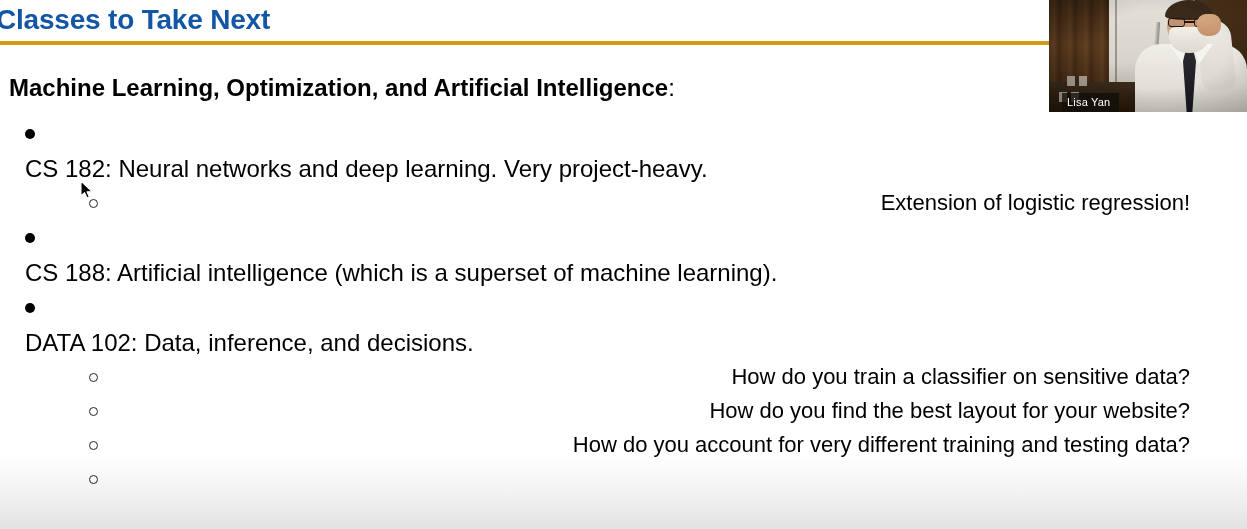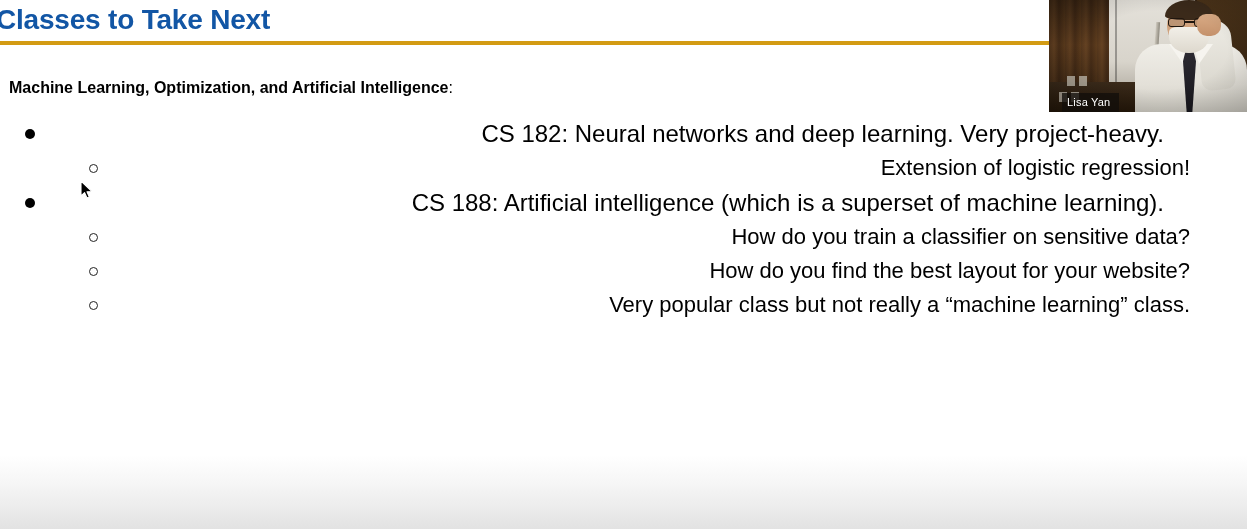--- a/index.html
+++ b/index.html
@@ -48,21 +48,21 @@
     width: 1049px;
     height: 4px;
     background: #d39b13;
   }
 
   
   #section-heading {
     position: absolute;
     left: 9px;
     top: 72px;
-    font-size: 16px;
+    font-size: 24px;
     color: #000000;
     white-space: nowrap;
     line-height: 32px;
   }
   #section-heading .hd-bold {
     font-weight: bold;
   }
   #section-heading .hd-colon {
     font-weight: normal;
   }
@@ -78,20 +78,21 @@
   .bullet-row {
     display: flex;
     align-items: flex-start;
     color: #000000;
   }
 
   .bullet-row.level-1 {
     font-size: 24px;
     line-height: 35px;
     padding-left: 25px;
+    flex-direction: column;
   }
   .bullet-row.level-2 {
     font-size: 22px;
     line-height: 34px;
     padding-left: 89px;
   }
 
   .marker {
     flex: 0 0 auto;
     display: flex;
@@ -341,41 +342,52 @@
 
     <div class="bullet-row level-1">
       <span class="marker">
           <span class="disc"></span>
         </span>
       <span class="bullet-text">CS 188: Artificial intelligence (which is a superset of machine learning).</span>
     </div>
 
 
 
+    <div class="bullet-row level-1">
+      <span class="marker">
+          <span class="disc"></span>
+        </span>
+      <span class="bullet-text">DATA 102: Data, inference, and decisions.</span>
+    </div>
 
     <div class="bullet-row level-2">
       <span class="marker">
           <span class="circ"></span>
         </span>
       <span class="bullet-text">How do you train a classifier on sensitive data?</span>
     </div>
 
     <div class="bullet-row level-2">
       <span class="marker">
           <span class="circ"></span>
         </span>
       <span class="bullet-text">How do you find the best layout for your website?</span>
     </div>
 
-
     <div class="bullet-row level-2">
       <span class="marker">
           <span class="circ"></span>
         </span>
-      <span class="bullet-text">Very popular class but not really a “machine learning” class.</span>
+      <span class="bullet-text">How do you account for very different training and testing data?</span>
+    </div>
+
+    <div class="bullet-row level-2">
+      <span class="marker">
+          <span class="circ"></span>
+        </span>
     </div>
 
   </div>
 
   <div id="webcam-tile">
     <div id="webcam-scene">
       <div class="wall-wood"></div>
       <div class="wall-light"></div>
       <div class="wall-dark-right"></div>
       <div class="panel-seam" style="left:66px;"></div>

